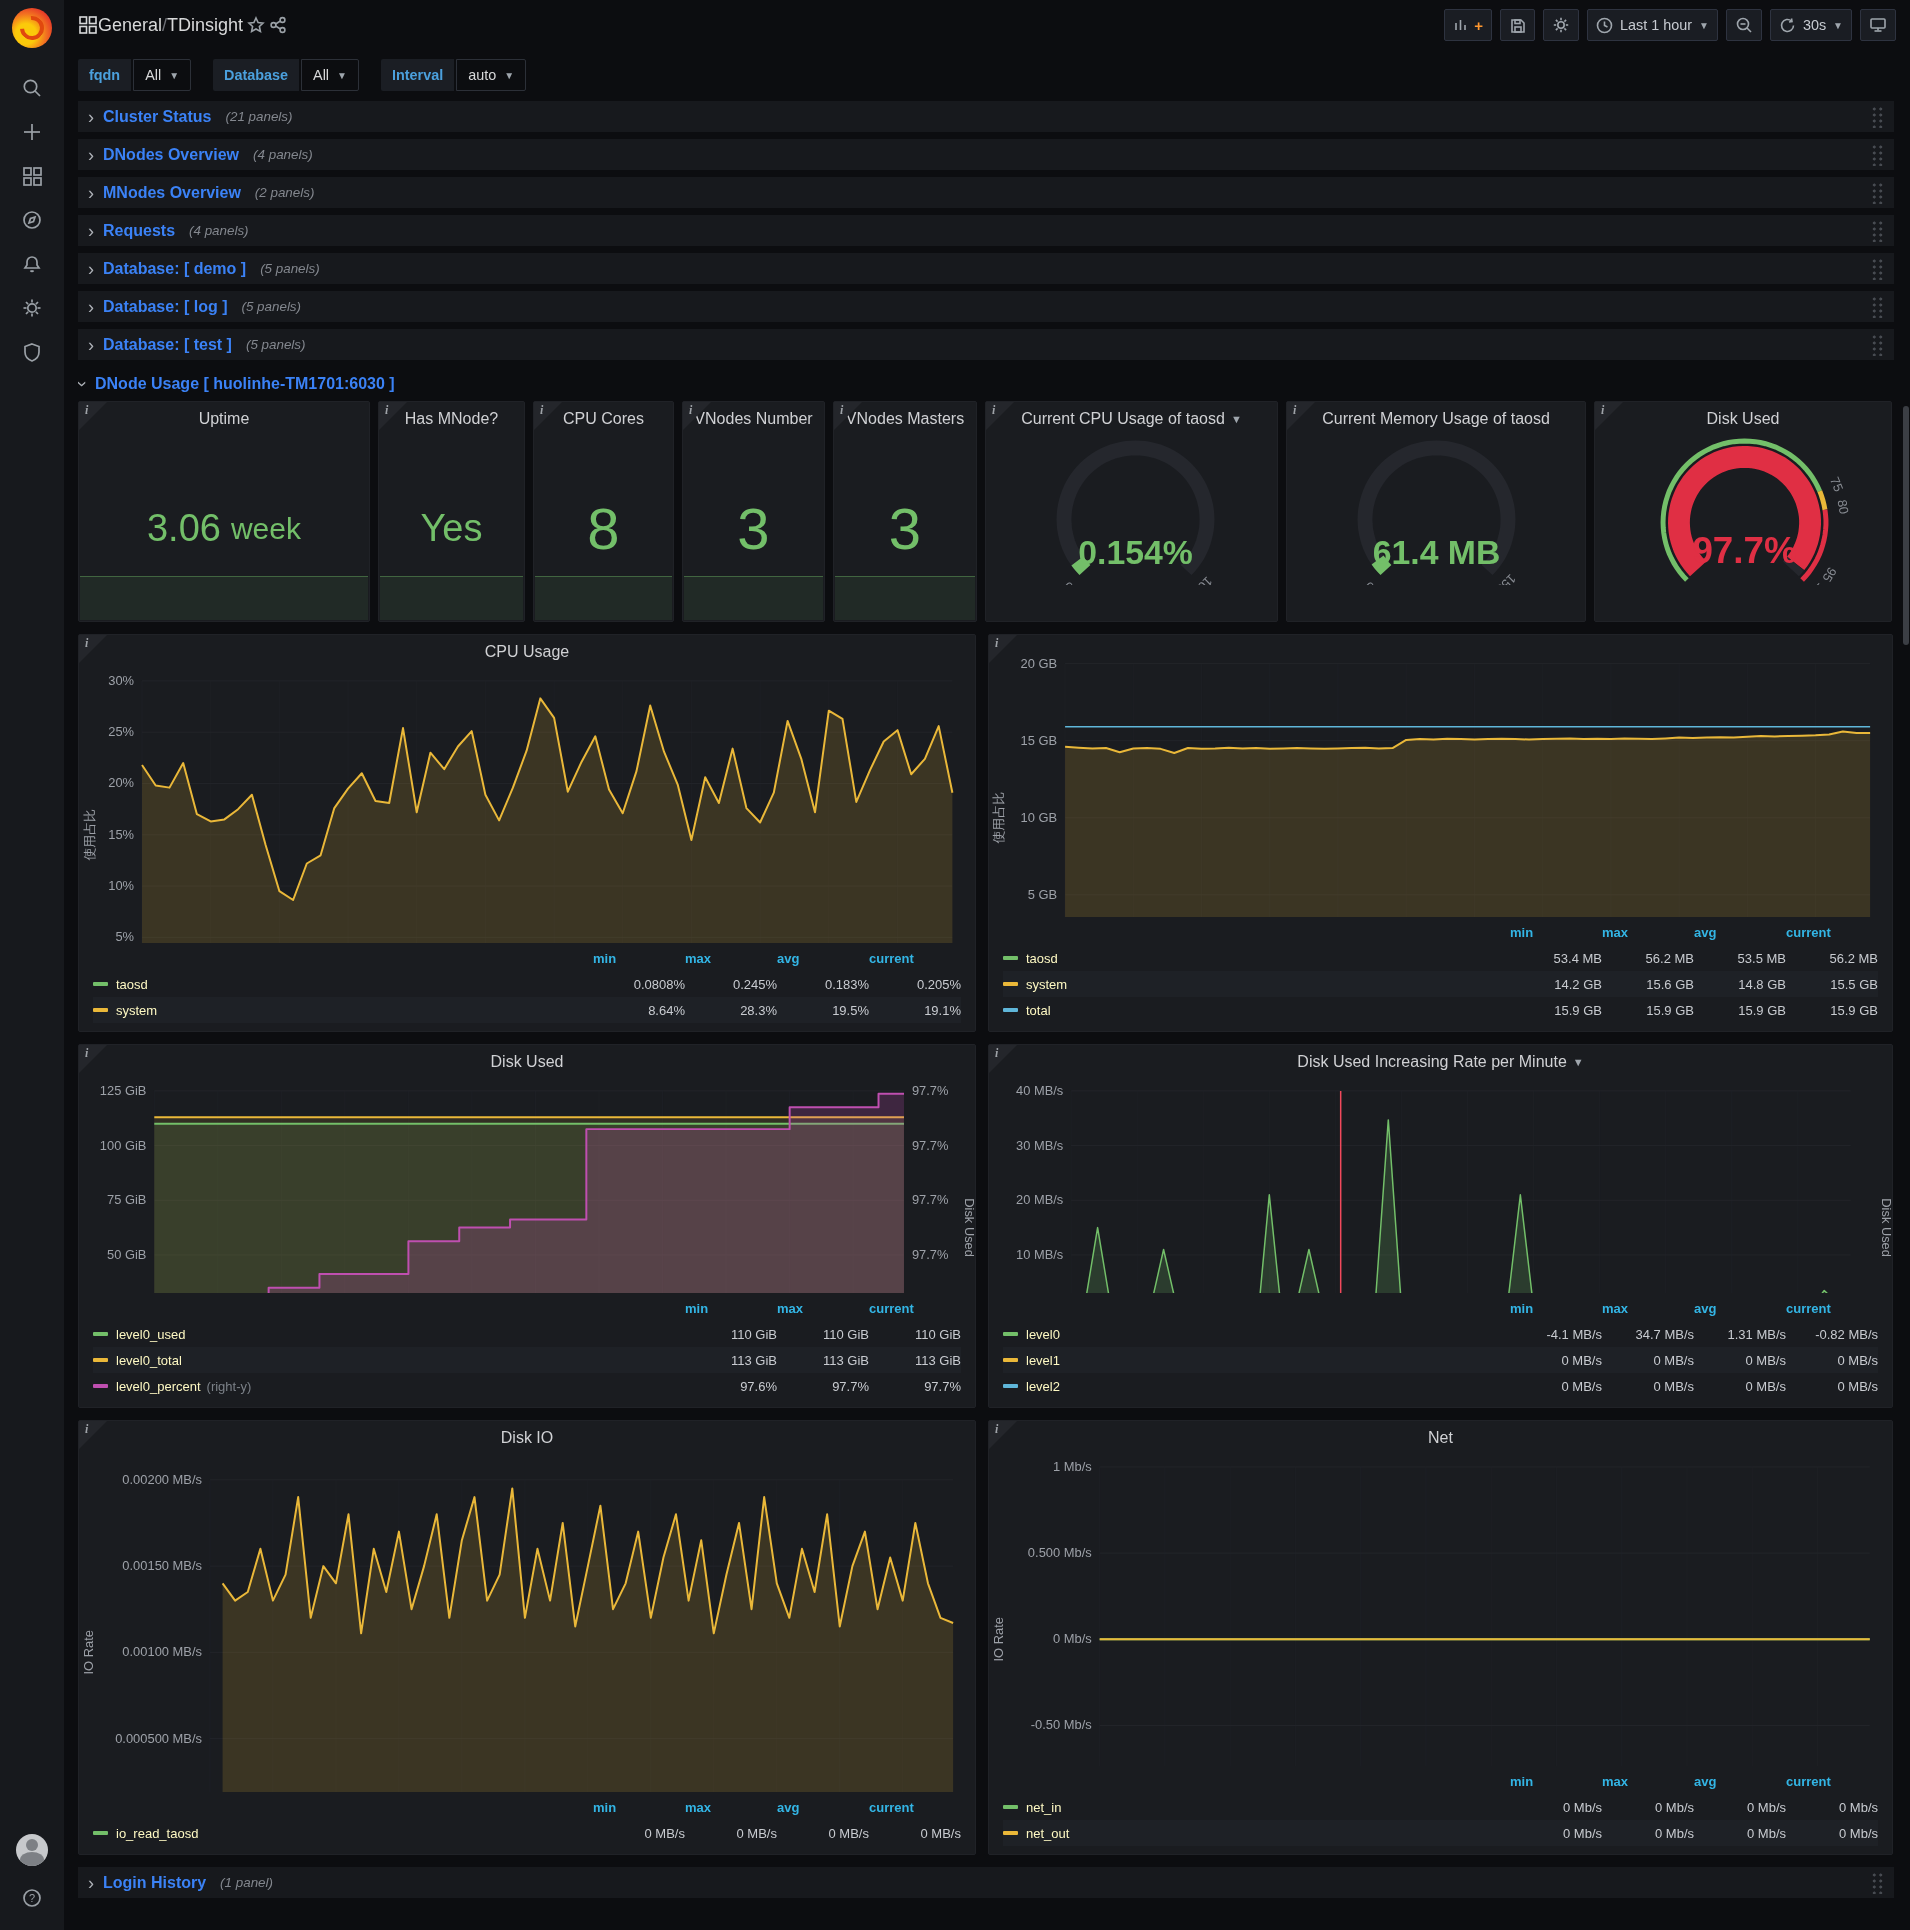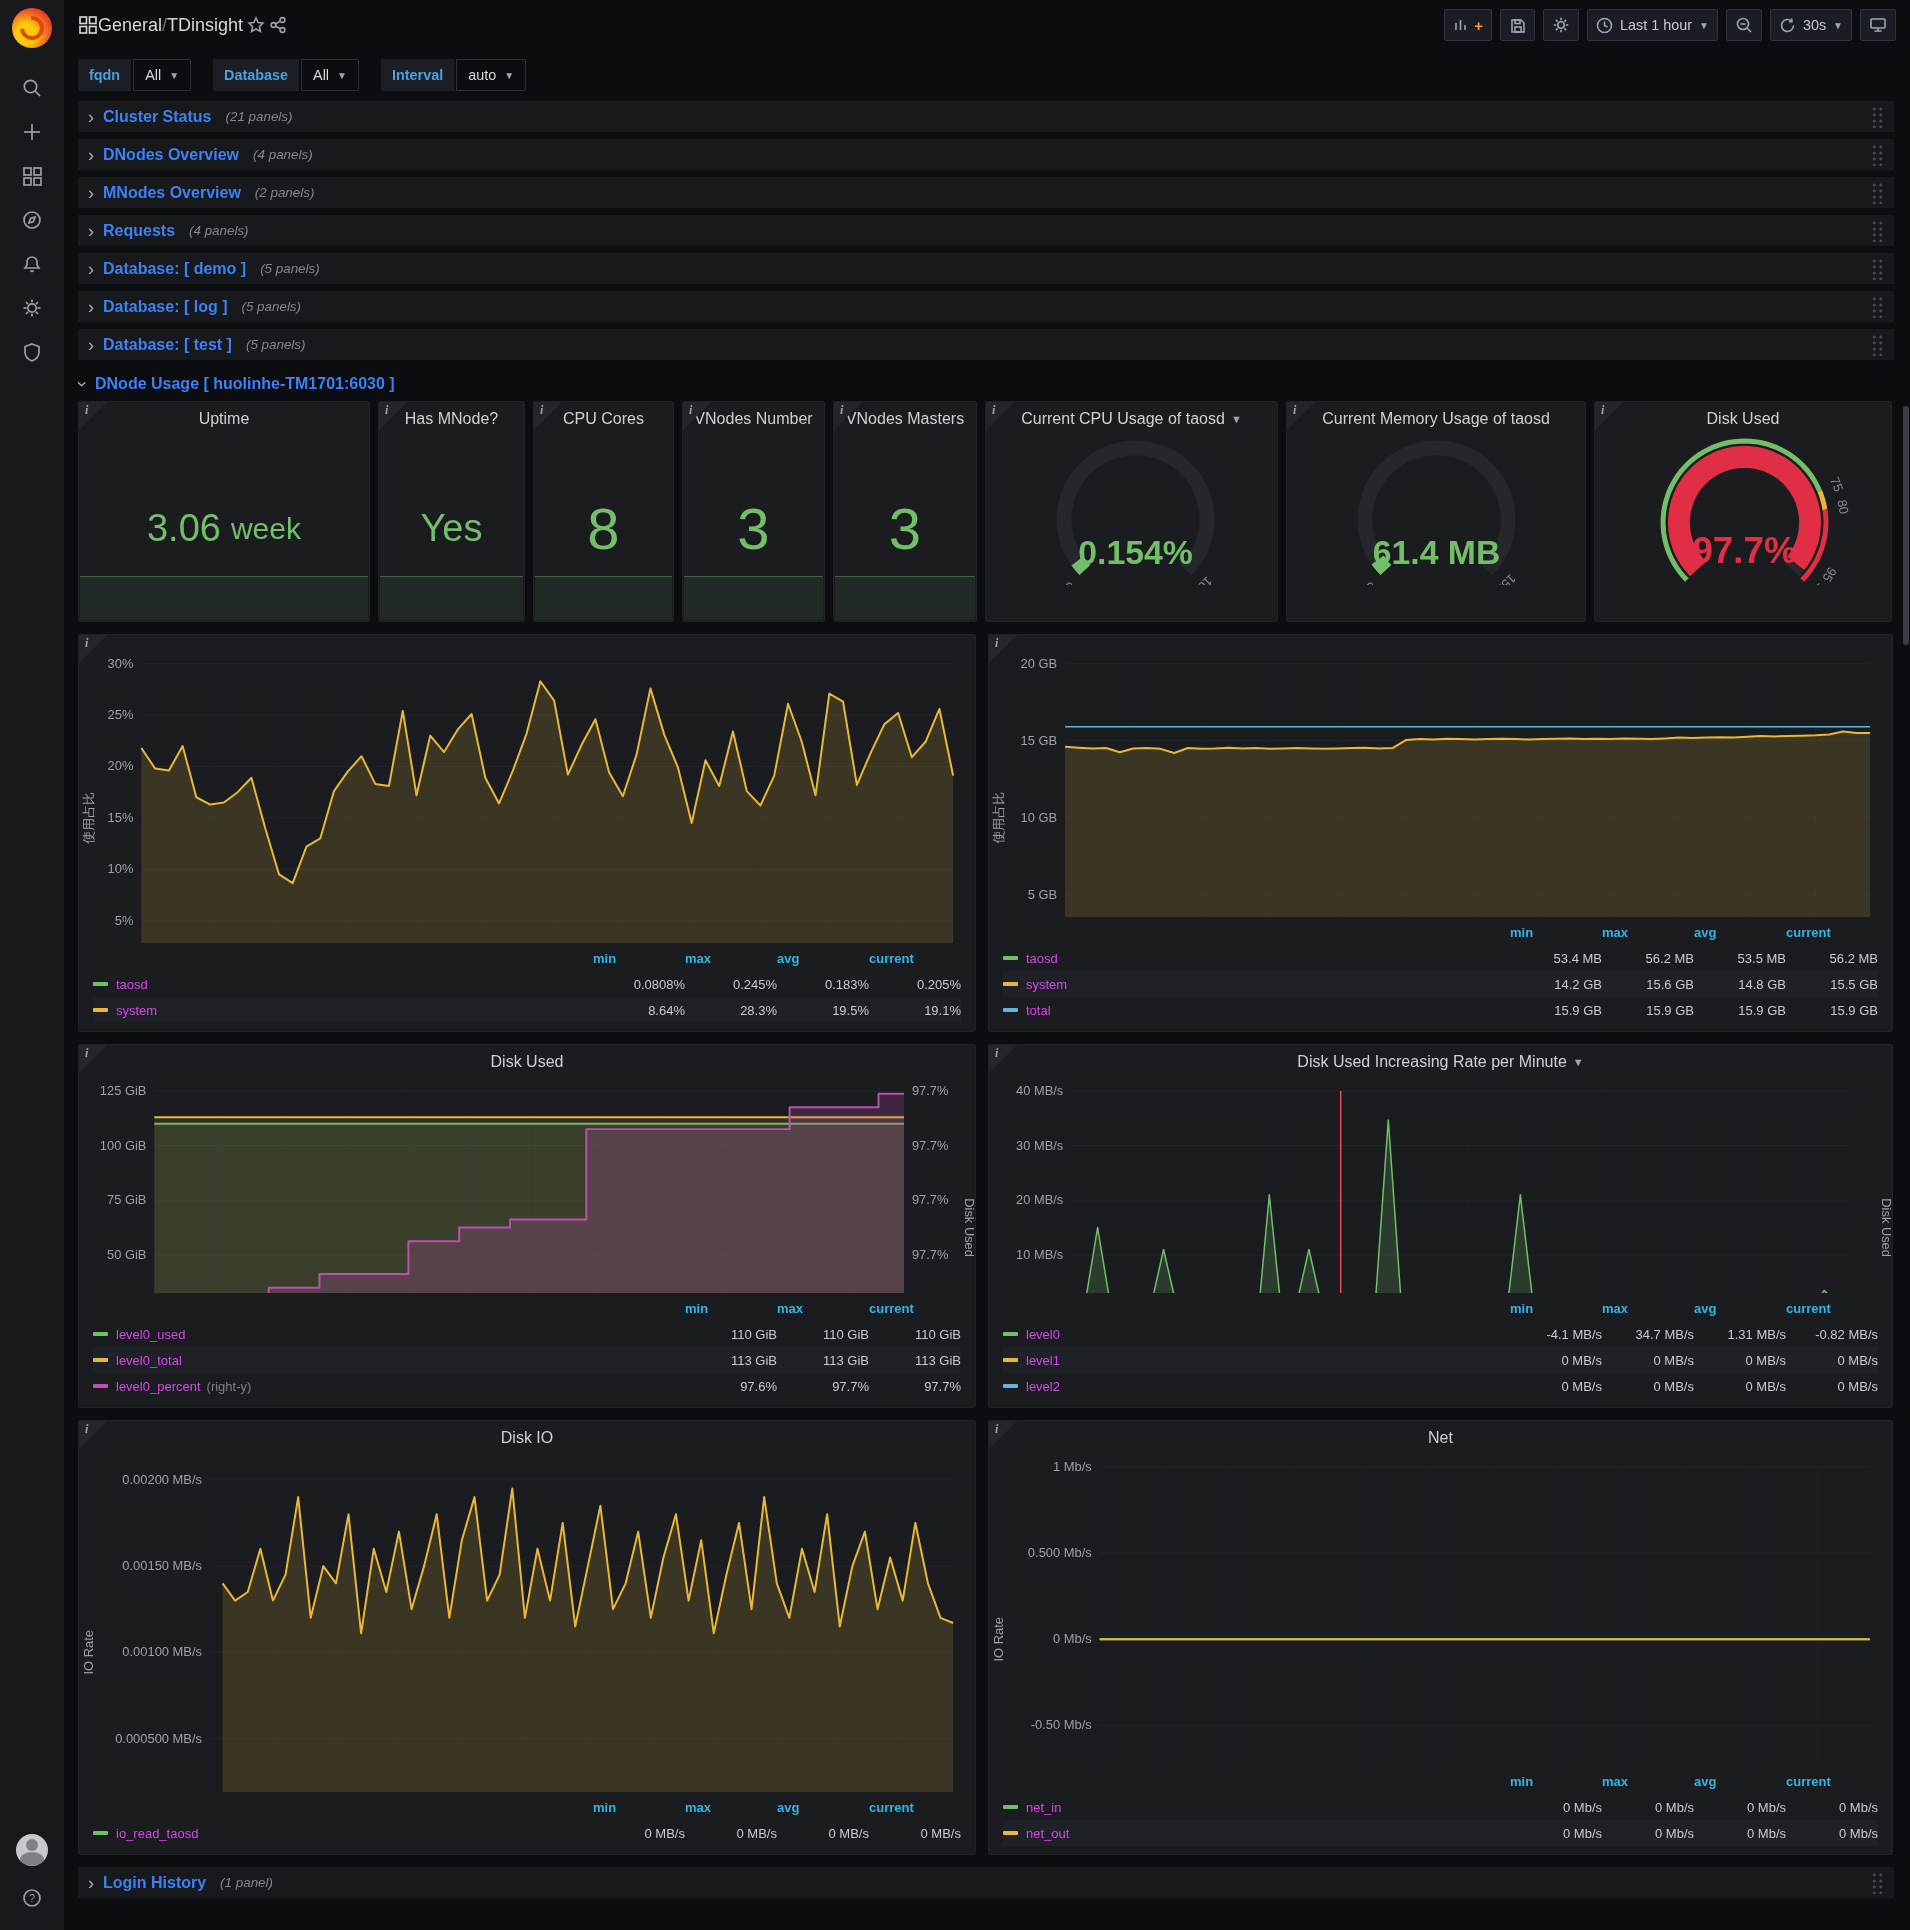--- a/index.html
+++ b/index.html
@@ -68,21 +68,21 @@
   .chart-svg svg { display:block; width:100%; height:100%; }
   svg text { font-family:"Liberation Sans",sans-serif; }
 
   .legend { padding:2px 14px 8px 14px; font-size:13px; flex:none; }
   .lg-head, .lg-row { display:flex; align-items:center; height:26px; }
   .lg-row:nth-child(odd) { background:#1e2126; }
   .lg-col { width:92px; text-align:left; color:#33b5e5; font-weight:bold; cursor:pointer; }
   .lg-val { width:92px; text-align:right; color:#c8cbd0; }
   .lg-spacer { flex:1; }
   .lg-swatch { width:15px; height:4px; border-radius:1px; margin-right:8px; flex:none; }
-  .lg-label { color:#d946ef; cursor:pointer; }
+  .lg-label { color:#fef9c3; cursor:pointer; }
   .lg-note { color:#7b8087; margin-left:6px; }
 
   .scroll-thumb { position:fixed; right:1px; top:406px; width:6px; height:239px; background:#3b3e44; border-radius:3px; }
 </style>
 </head>
 <body>
 
 <div class="sidebar">
   <div class="side-logo"></div>
   <div class="side-icon">
@@ -413,20 +413,21 @@
             <text x="150" y="127.92" font-size="37" font-weight="bold" fill="#e02f44" text-anchor="middle">97.7%</text>
           </svg>
         </div>
     </div>
   </div>
 
   <div class="charts">
     <div class="panel chart-panel">
       <div class="corner"></div>
         <span class="corner-i">i</span>
+      <div class="p-title">CPU Usage</div>
       <div class="chart-svg">
           <svg viewBox="0 0 901 276" width="896" height="275">
             <line x1="62.7" y1="12" x2="62.7" y2="322" stroke="#1d1f24" stroke-width="1"></line>
             <text x="62.7" y="343" text-anchor="middle" font-size="13" fill="#9da1a8">01:00</text>
             <line x1="131.8779661016949" y1="12" x2="131.8779661016949" y2="322" stroke="#1d1f24" stroke-width="1"></line>
             <text x="131.8779661016949" y="343" text-anchor="middle" font-size="13" fill="#9da1a8">01:05</text>
             <line x1="201.05593220338983" y1="12" x2="201.05593220338983" y2="322" stroke="#1d1f24" stroke-width="1"></line>
             <text x="201.05593220338983" y="343" text-anchor="middle" font-size="13" fill="#9da1a8">01:10</text>
             <line x1="270.2338983050847" y1="12" x2="270.2338983050847" y2="322" stroke="#1d1f24" stroke-width="1"></line>
             <text x="270.2338983050847" y="343" text-anchor="middle" font-size="13" fill="#9da1a8">01:15</text>

